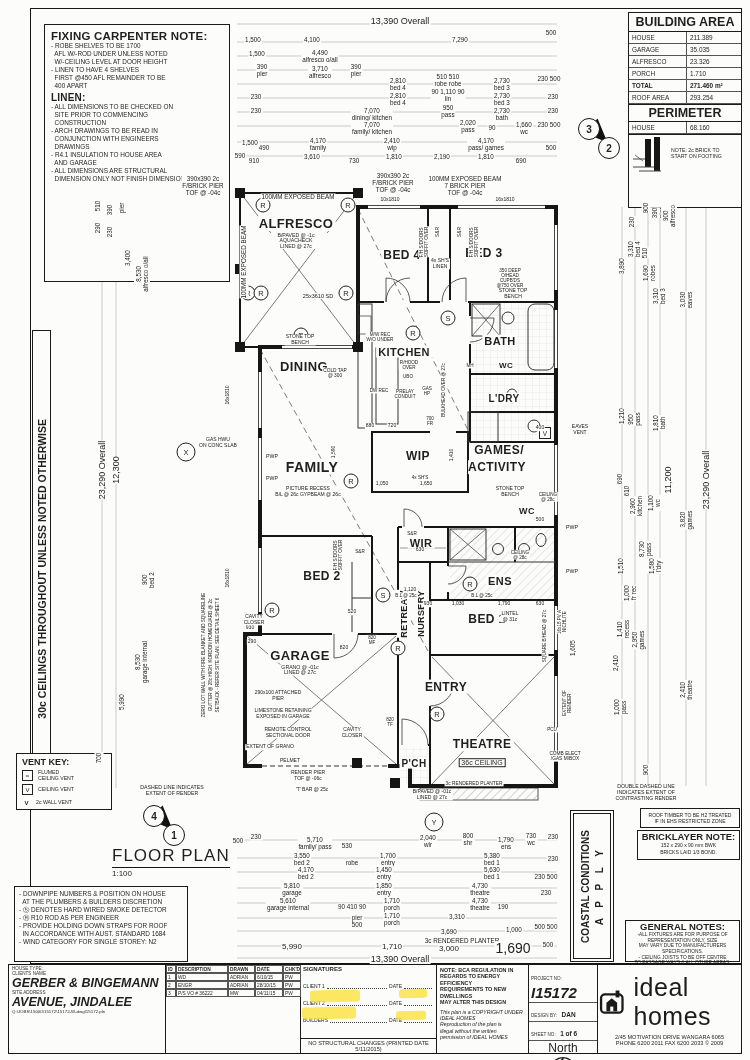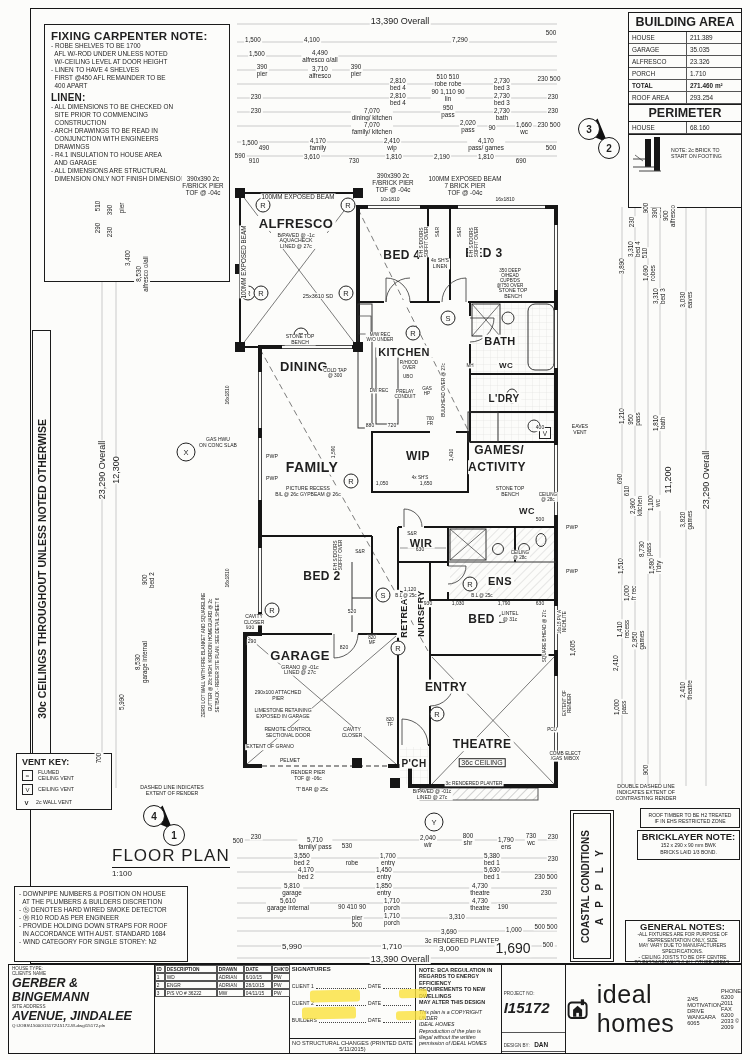--- a/index.html
+++ b/index.html
@@ -788,21 +788,21 @@
 REQUIREMENTS TO NEW DWELLINGS
 MAY ALTER THIS DESIGN</div>
       <div style="font-size:5.2px;font-style:italic;white-space:pre-line;line-height:1.2;margin-top:3px;">This plan is a COPYRIGHT UNDER
 IDEAL HOMES
 Reproduction of the plan is
 illegal without the written
 permission of IDEAL HOMES</div>
     </div>
 
     <div style="width:69px;border-right:1px solid #1b1b1b;box-sizing:border-box;">
-      <div style="border-bottom:.5px solid #555;padding:16px 2px;">
+      <div style="border-bottom:.5px solid #555;padding:1px 2px;">
         <span class="tb-lab">PROJECT NO:</span>
         <div class="tb-big" style="font-size:15px;">I15172</div>
       </div>
       <div style="border-bottom:.5px solid #555;padding:0 2px;">
         <span class="tb-lab">DESIGN BY:</span>
         <span style="font-size:6.5px;font-weight:bold;">DAN</span>
       </div>
       <div style="border-bottom:.5px solid #555;padding:0 2px;">
         <span class="tb-lab">SHEET NO:</span>
         <span style="font-size:6.5px;font-weight:bold;">1 of 6</span>
@@ -810,21 +810,21 @@
       <div style="text-align:center;">
         <div style="font-size:12px;">North</div>
         <svg width="34" height="30" viewBox="0 0 34 34">
           <circle cx="17" cy="17" r="14" fill="none" stroke="#161616" stroke-width="1.6"></circle>
           <path d="M17,3 V31 M3,17 H31" stroke="#161616" stroke-width="1"></path>
           <polygon points="17,17 17,3 3,17" fill="#161616"></polygon>
         </svg>
       </div>
     </div>
 
-    <div style="flex:1;display:flex;flex-direction:row;align-items:center;justify-content:center;">
+    <div style="flex:1;display:flex;flex-direction:column;align-items:center;justify-content:center;">
       <div style="display:flex;align-items:center;gap:8px;">
         <svg width="36" height="32" viewBox="0 0 36 32">
           <rect x="4" y="6" width="28" height="24" rx="5" fill="none" stroke="#1b1b1b" stroke-width="3"></rect>
           <rect x="23" y="1" width="5" height="9" fill="#1b1b1b"></rect>
           <path d="M11,28 V17 L18,11 L25,17 V28 Z" fill="#1b1b1b"></path>
           <rect x="16" y="22" width="4" height="6" fill="#fcfcfa"></rect>
         </svg>
         <span style="font-size:25px;letter-spacing:.5px;color:#1b1b1b;">ideal homes</span>
       </div>
       <div style="font-size:5.6px;margin-top:3px;">2/45 MOTIVATION DRIVE WANGARA 6065</div>

